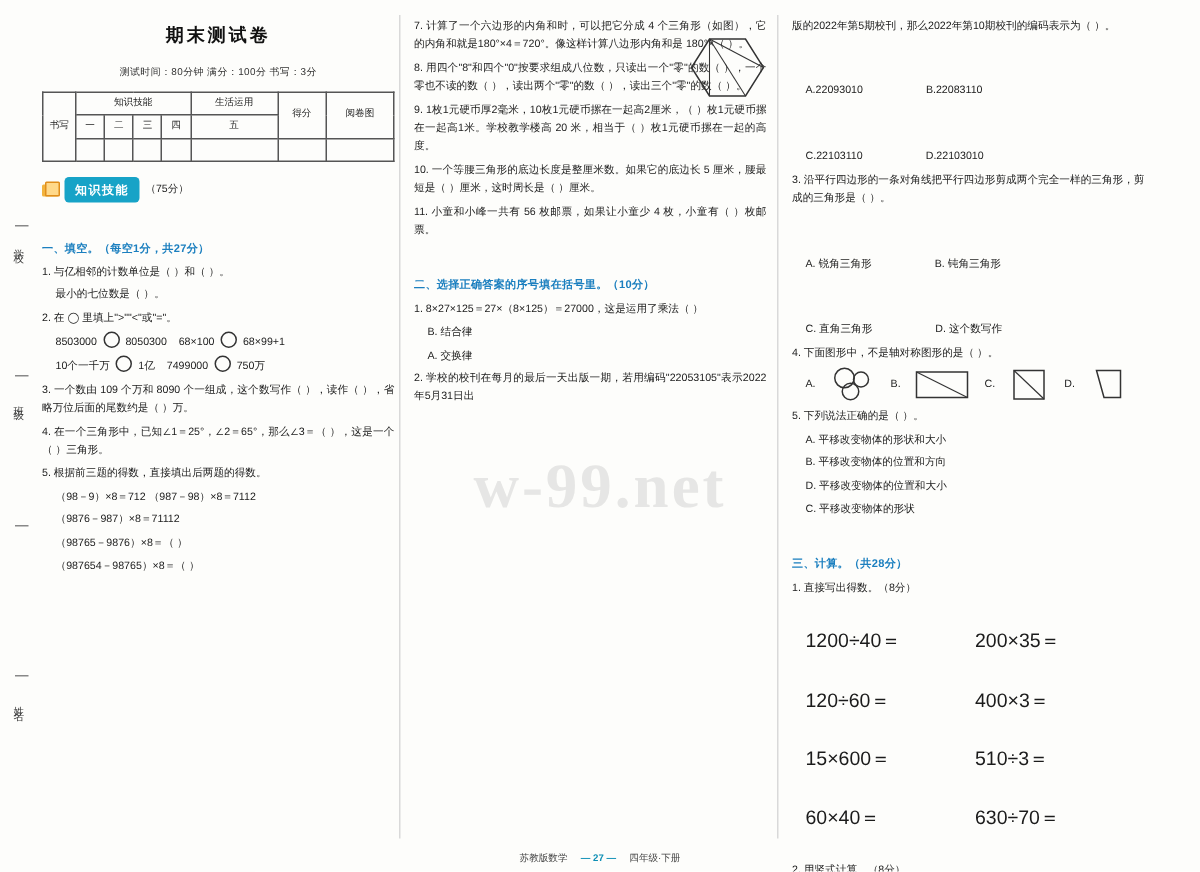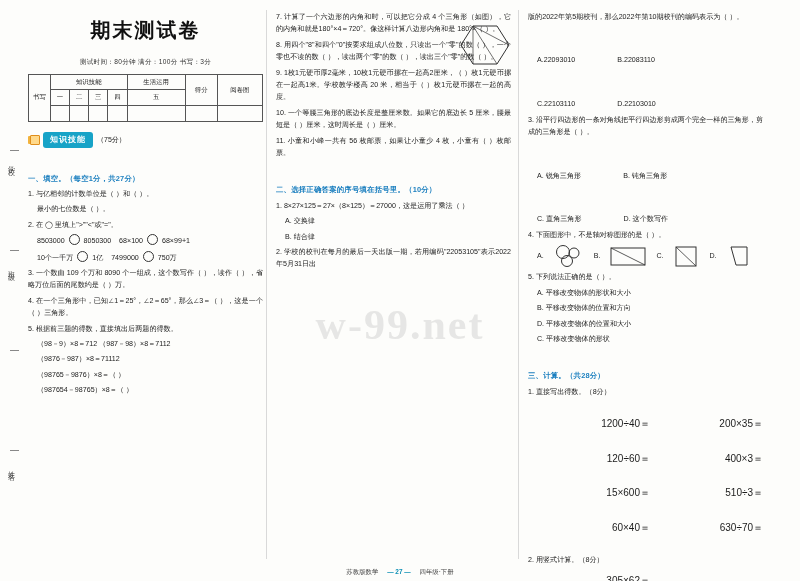--- a/index.html
+++ b/index.html
@@ -36,21 +36,21 @@
 
   .vline {
     position:absolute; top:10px; bottom:22px; width:1px;
     background:#d9d9d9;
   }
   .vline1 { left:266px; }
   .vline2 { left:518px; }
 
   .title {
     text-align:center;
-    font-size:20px;
+    font-size:12px;
     font-weight:bold;
     letter-spacing:2px;
     color:#111;
     margin:6px 0 10px 0;
     font-family:"Liberation Serif", serif;
   }
   .examinfo {
     text-align:center;
     font-size:6.6px;
     color:#333;
@@ -125,23 +125,22 @@
     display:flex;
     gap:14px;
     padding-left:9px;
     margin:2px 0;
     font-size:7.1px;
   }
   .row-opts.two { gap:42px;margin-top:32px; }
   .calc-grid {
     display:flex;
     padding-left:9px;
-    font-size:10px;
+    font-size:13px;
     margin:18px 0;
-    text-align:right;
   }
   .calc-grid > div { width:50%; }
   .bigcirc {
     display:inline-block;
     width:11px; height:11px;
     border:1px solid #333;
     border-radius:50%;
     vertical-align:-2px;
     margin:0 2px;
   }
@@ -286,22 +285,22 @@
       </span>
     </div>
 
     <div class="q">8. 用四个"8"和四个"0"按要求组成八位数，只读出一个"零"的数（    ），一个零也不读的数（    ），读出两个"零"的数（    ），读出三个"零"的数（    ）。</div>
     <div class="q">9. 1枚1元硬币厚2毫米，10枚1元硬币摞在一起高2厘米，（    ）枚1元硬币摞在一起高1米。学校教学楼高 20 米，相当于（    ）枚1元硬币摞在一起的高度。</div>
     <div class="q">10. 一个等腰三角形的底边长度是整厘米数。如果它的底边长 5 厘米，腰最短是（    ）厘米，这时周长是（    ）厘米。</div>
     <div class="q">11. 小童和小峰一共有 56 枚邮票，如果让小童少 4 枚，小童有（    ）枚邮票。</div>
 
     <div class="qhead">二、选择正确答案的序号填在括号里。（10分）</div>
     <div class="q">1. 8×27×125＝27×（8×125）＝27000，这是运用了乘法（    ）</div>
+    <div class="q sub">B. 结合律</div>
     <div class="q sub">A. 交换律</div>
-    <div class="q sub">B. 结合律</div>
     <div class="q">2. 学校的校刊在每月的最后一天出版一期，若用编码"22053105"表示2022年5月31日出</div>
   </div>
 
   <div class="col col3">
     <div class="q">版的2022年第5期校刊，那么2022年第10期校刊的编码表示为（    ）。</div>
     <div class="row-opts two">
       <span>A.22093010</span>
       <span>B.22083110</span>
     </div>
     <div class="row-opts two">

